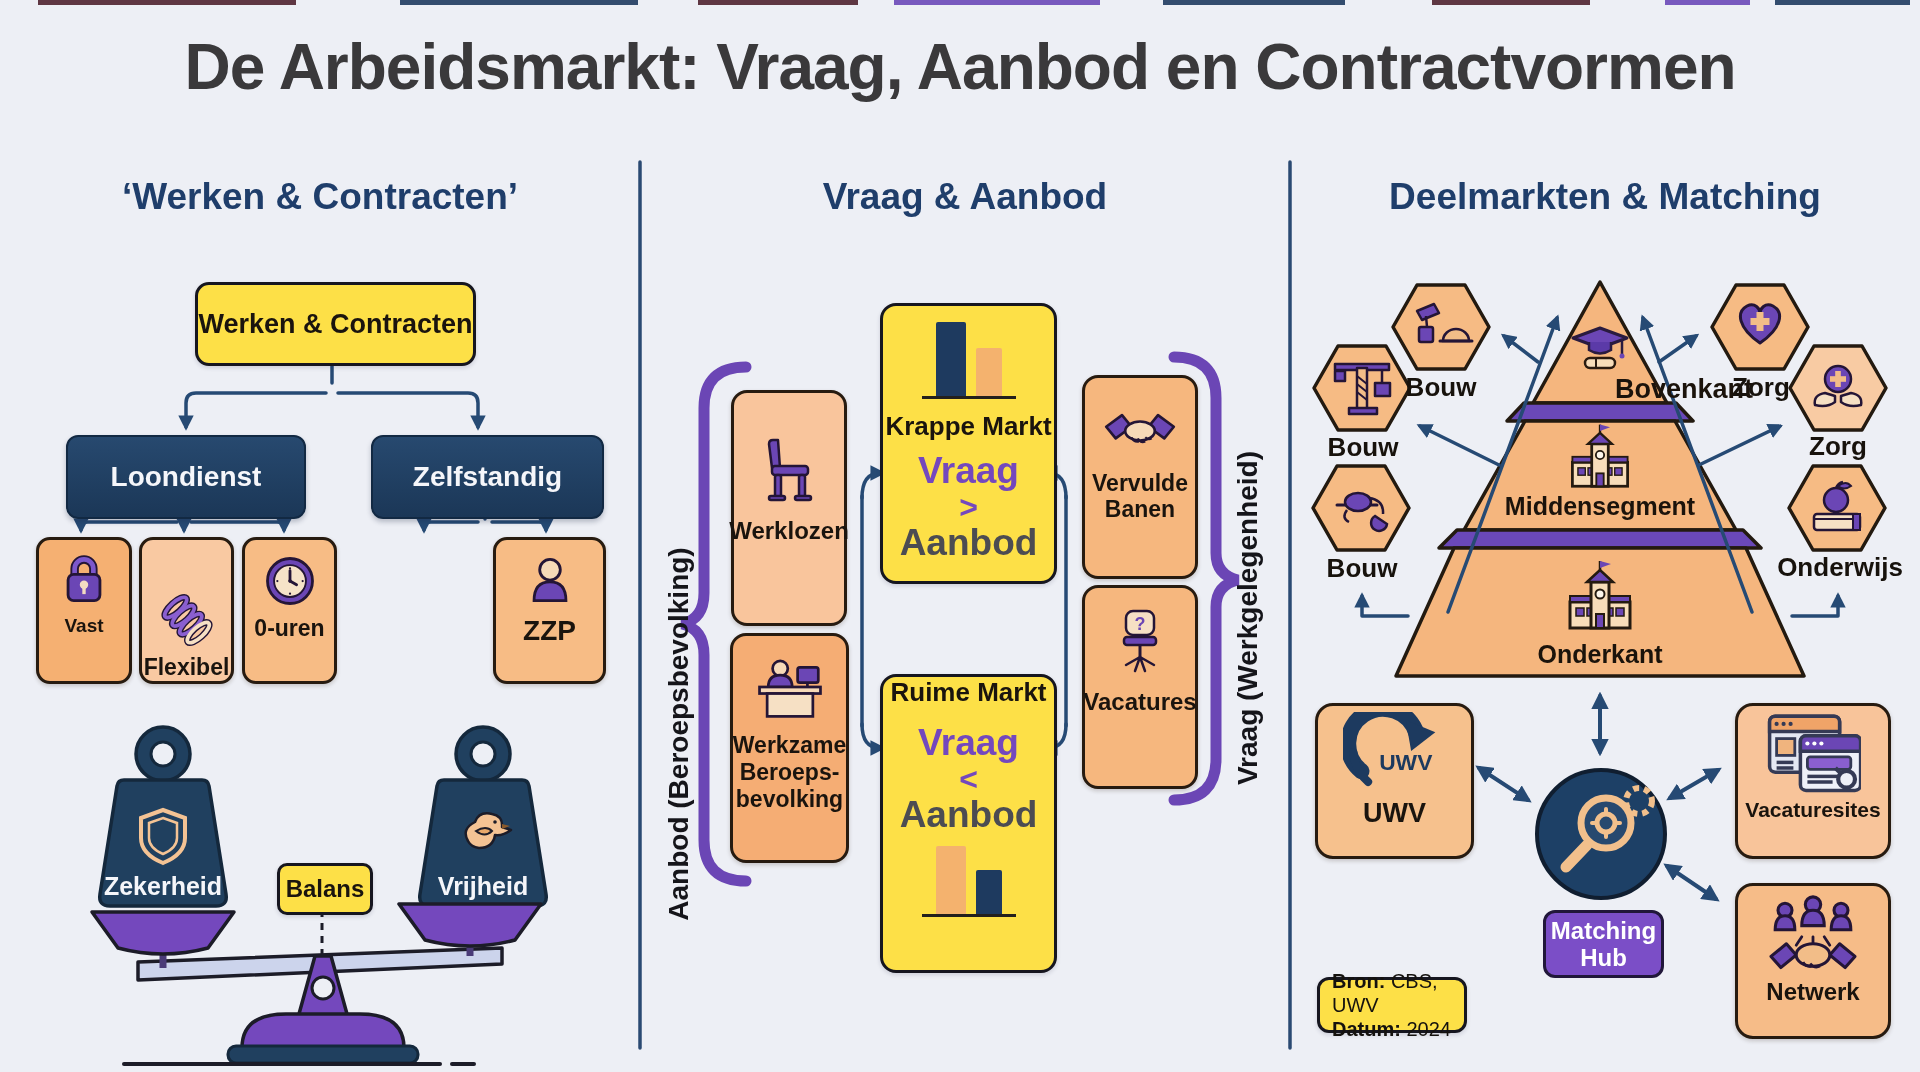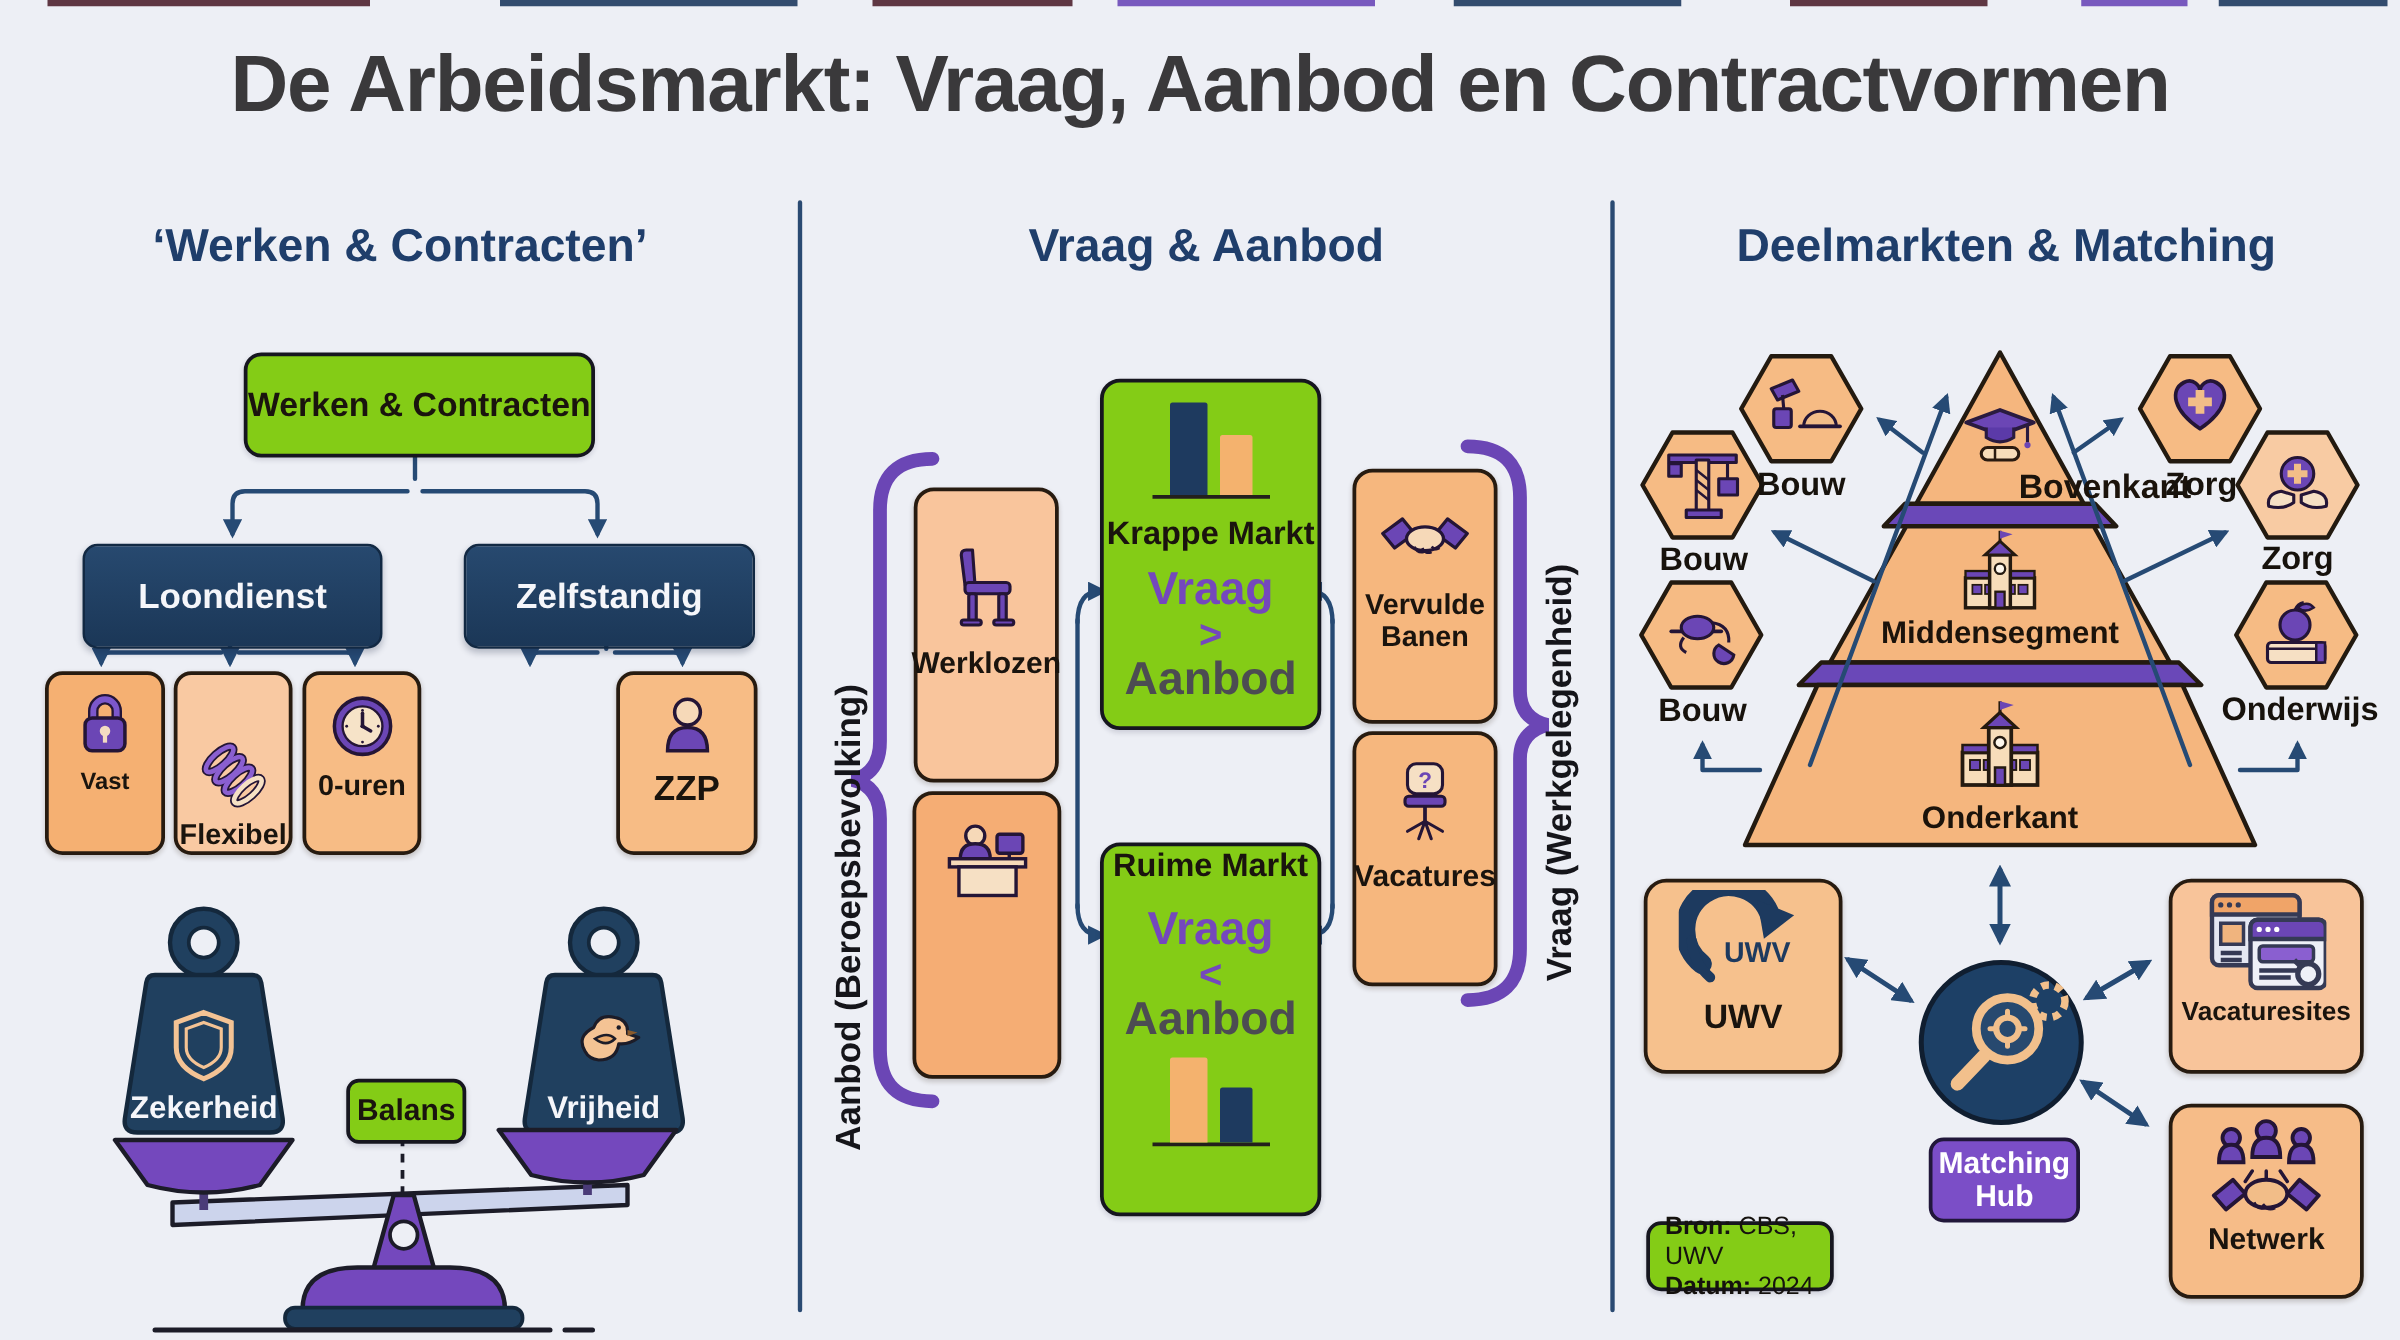--- a/index.html
+++ b/index.html
@@ -4,21 +4,21 @@
 <style>
   html,body{margin:0;padding:0;background:#dfe2ea;}
   .stage{position:relative;width:1920px;height:1072px;background:#edeff5;overflow:hidden;
          font-family:"Liberation Sans",sans-serif;color:#1a140e;}
   .abs{position:absolute;}
   .ctr{display:flex;align-items:center;justify-content:center;text-align:center;}
   .col{display:flex;flex-direction:column;align-items:center;text-align:center;}
   .title{left:0;top:30px;width:1920px;font-size:64px;font-weight:700;color:#3a393b;letter-spacing:-1px;}
   .phdr{font-size:37px;font-weight:700;color:#1f3e6b;}
   .svgmain{left:0;top:0;}
-  .whitebox{background:#84cc16;border:3.5px solid #16161f;border-radius:14px;box-shadow:0 2px 4px rgba(30,30,60,.15);}
+  .whitebox{background:#fde047;border:3.5px solid #16161f;border-radius:14px;box-shadow:0 2px 4px rgba(30,30,60,.15);}
   .navybox{background:linear-gradient(180deg,#27496f,#1b3757);border:2.5px solid #122judge943;border-radius:12px;
            color:#f5f6fa;font-weight:700;font-size:28px;box-shadow:0 3px 5px rgba(20,30,60,.25);}
   .ocard{border:3px solid #271b10;border-radius:14px;box-shadow:0 2px 4px rgba(40,25,10,.2);}
   .lbl{font-weight:700;color:#1a140e;}
   .bars{display:flex;align-items:flex-end;gap:10px;border-bottom:3.5px solid #23201c;padding:0 14px;}
   .bars i{display:block;border-radius:2px 2px 0 0;}
   .rot{transform:rotate(-90deg);font-weight:700;color:#15151a;font-size:28px;text-align:center;white-space:nowrap;}
   .hexlbl{font-size:26px;font-weight:700;color:#17120c;text-align:center;}
   .pyrlbl{font-weight:700;color:#1b130b;text-align:center;}
   .topseg{position:absolute;top:0;height:5px;opacity:.9;}
@@ -341,20 +341,25 @@
 
   <div class="abs col ocard" style="left:730px;top:633px;width:113px;height:224px;background:#f5ad74;border-width:3.5px;border-radius:16px;">
     <svg width="74" height="66" viewBox="-34 -32 68 60" style="margin-top:18px">
       <circle cx="-9" cy="-19" r="7" fill="#f6d9b8" stroke="#241536" stroke-width="2.5"></circle>
       <path d="M-20 -2 q0 -11 11 -11 q11 0 11 11 z" fill="#6b46b5" stroke="#241536" stroke-width="2.5"></path>
       <rect x="7" y="-20" width="19" height="14" rx="2" fill="#6b46b5" stroke="#241536" stroke-width="2.5"></rect>
       <line x1="16" y1="-6" x2="16" y2="-2" stroke="#241536" stroke-width="2.5"></line>
       <rect x="-28" y="-2" width="56" height="6" fill="#f6d9b8" stroke="#241536" stroke-width="2.5"></rect>
       <rect x="-21" y="4" width="42" height="21" fill="#f6e0c4" stroke="#241536" stroke-width="2.5"></rect>
     </svg>
+    <span class="lbl" style="font-size:23px;line-height:27px;margin-top:12px;">
+      <span>Werkzame</span><br>
+      <span>Beroeps-</span><br>
+      <span>bevolking</span>
+    </span>
   </div>
 
   <div class="abs col whitebox" style="left:880px;top:303px;width:171px;height:275px;border-radius:16px;">
     <div class="bars" style="margin-top:16px;">
       <i style="width:30px;height:74px;background:#1e3a5f;"></i>
       <i style="width:26px;height:48px;background:#f4b26e;"></i>
     </div>
     <span class="lbl" style="font-size:26px;margin-top:12px;">Krappe Markt</span>
     <span style="font-size:37px;font-weight:700;color:#7448bd;margin-top:8px;">Vraag</span>
     <span style="font-size:32px;font-weight:700;color:#7448bd;line-height:30px;">&gt;</span>

